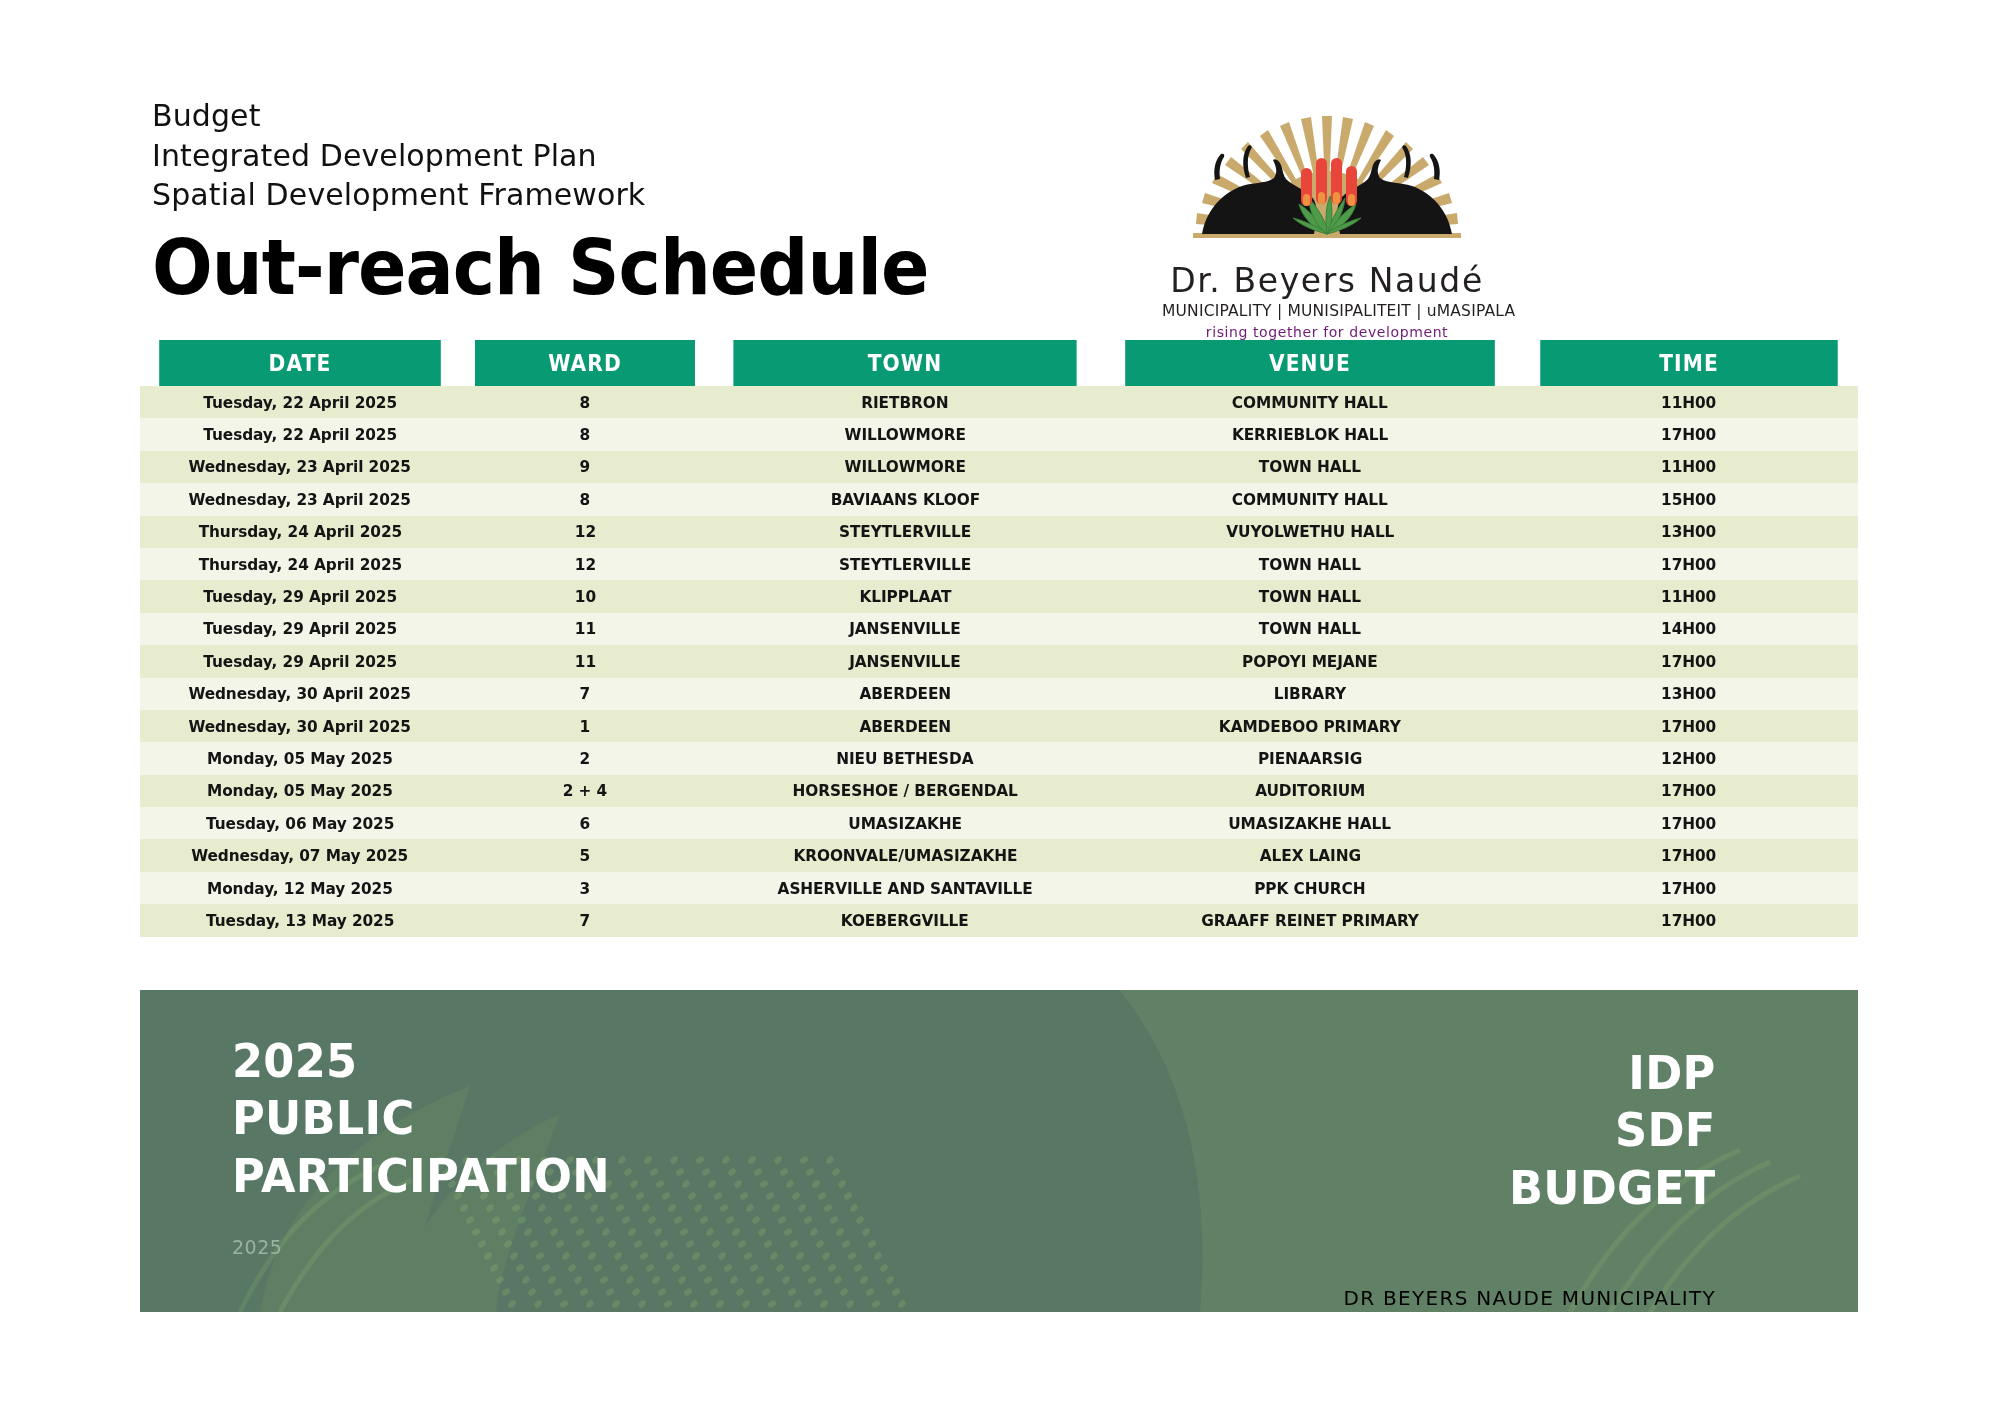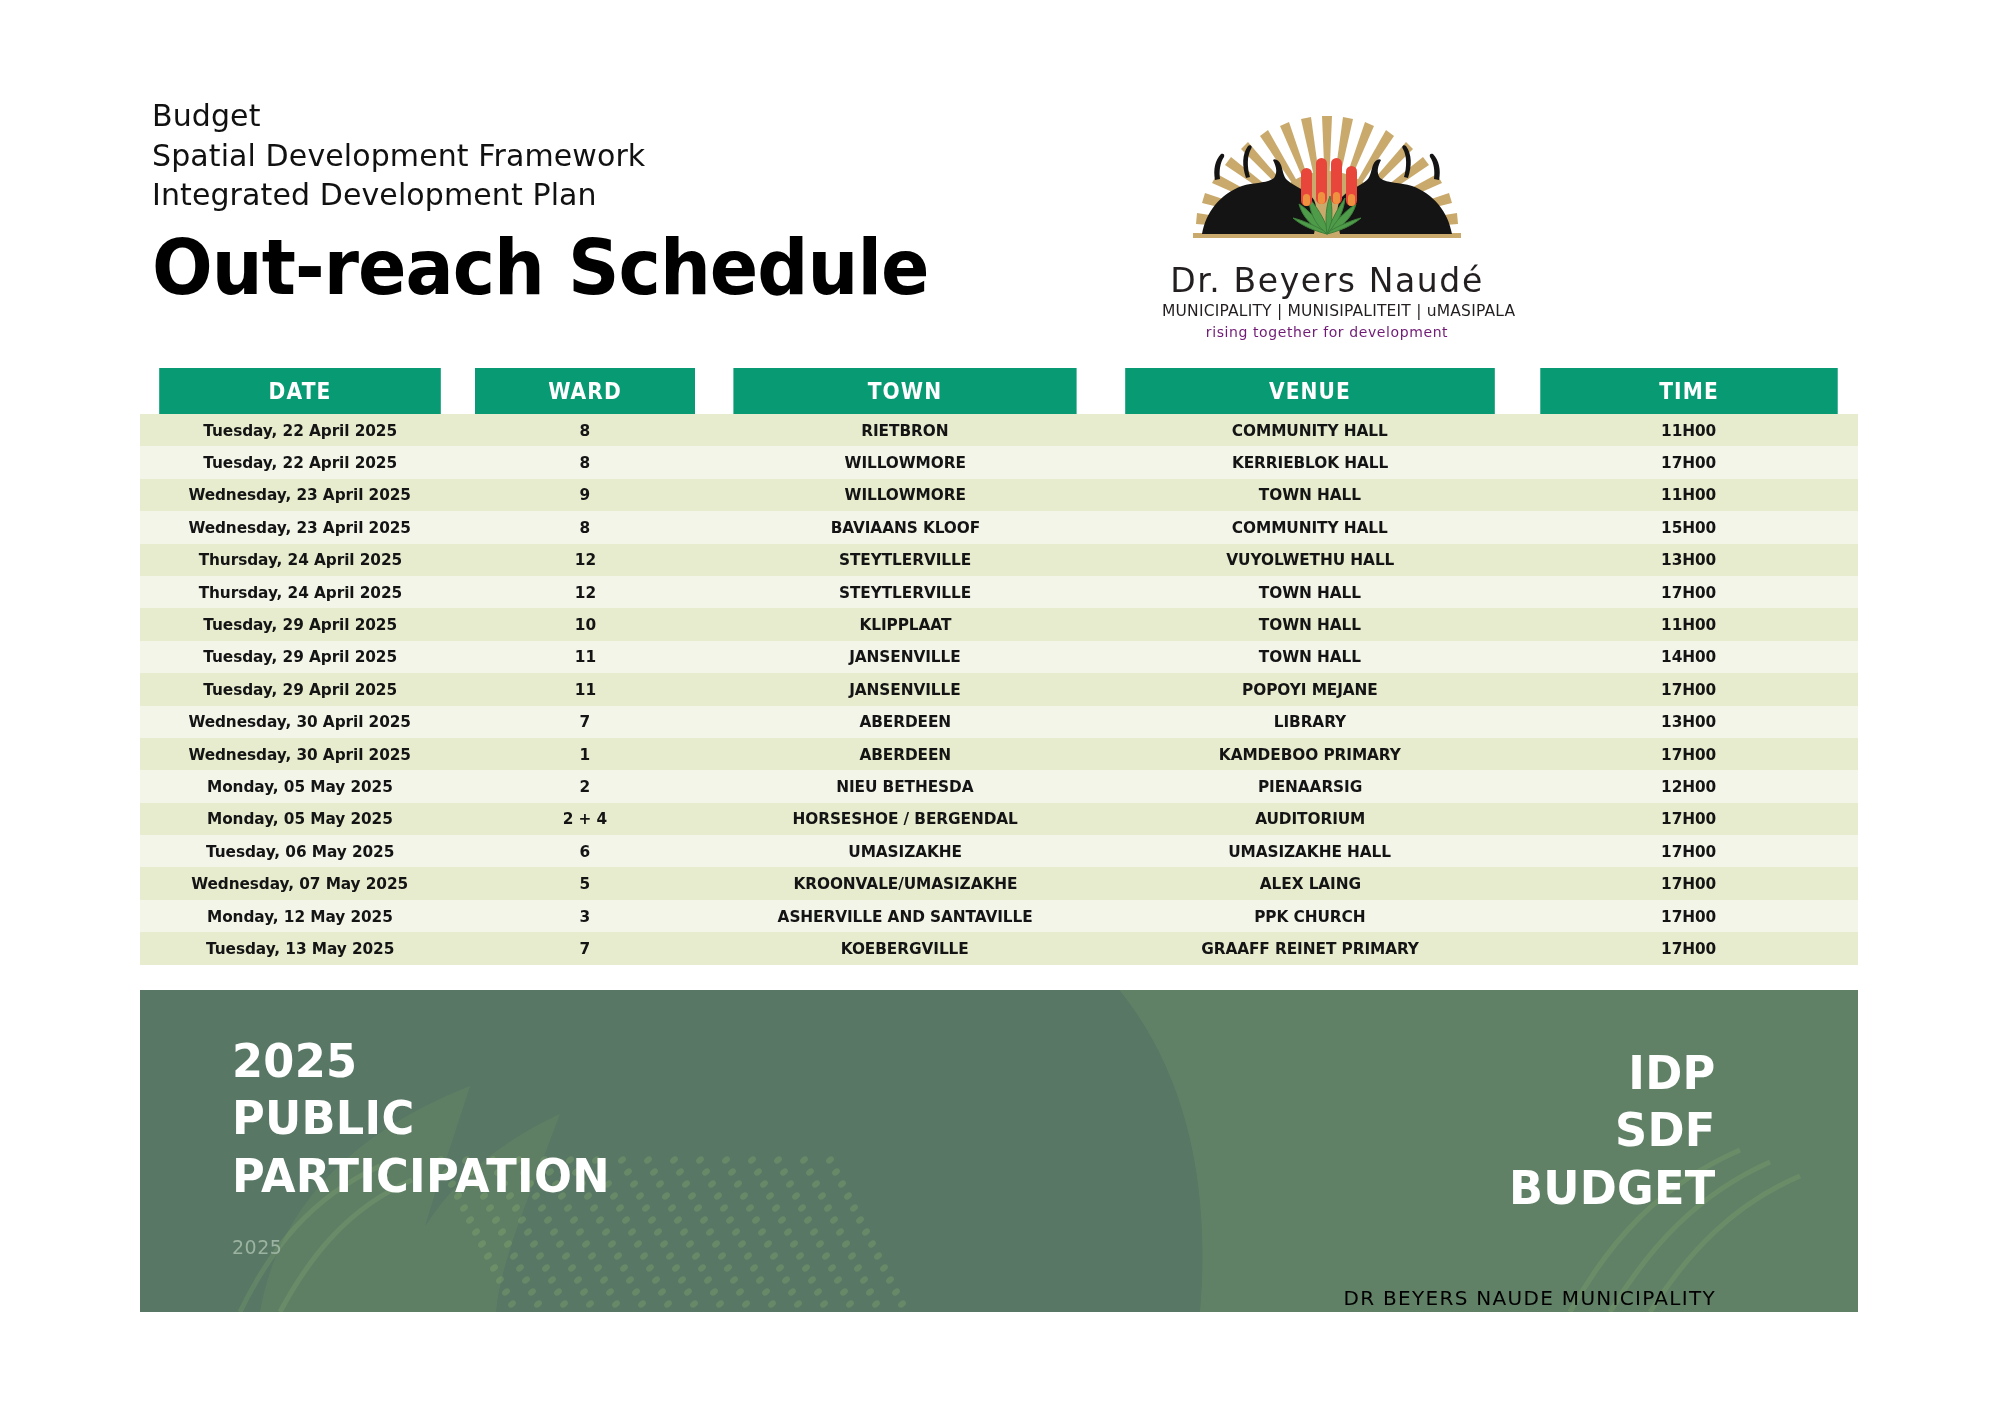--- a/index.html
+++ b/index.html
@@ -83,21 +83,21 @@
     font-size: 14px;
     color: #701a75;
     letter-spacing: 0.6px;
     margin-top: 4px;
   }
 
   
   .schedule {
     position: absolute;
     left: 140px;
-    top: 368px;
+    top: 340px;
     width: 1718px;
     border-collapse: collapse;
     table-layout: fixed;
     border-radius: 11px;
   }
   .schedule th {
     background: #079a73;
     color: #ffffff;
     font-family: "DejaVu Sans", sans-serif;
     font-weight: 700;
@@ -184,22 +184,22 @@
     margin-top: 48px;
   }
 </style>
 </head>
 <body>
 
 <div class="page">
 
   <div class="header-block">
     <div class="subtitle-line">Budget</div>
+    <div class="subtitle-line">Integrated Development Plan</div>
     <div class="subtitle-line">Spatial Development Framework</div>
-    <div class="subtitle-line">Integrated Development Plan</div>
     <div class="main-title">Out-reach Schedule</div>
   </div>
 
   <div class="logo">
     <div class="logo-mark">
       <svg width="330" height="160" viewBox="0 0 330 160">
         <defs>
           <clipPath id="clipTop">
               <rect x="0" y="0" width="330" height="130"></rect>
             </clipPath>

